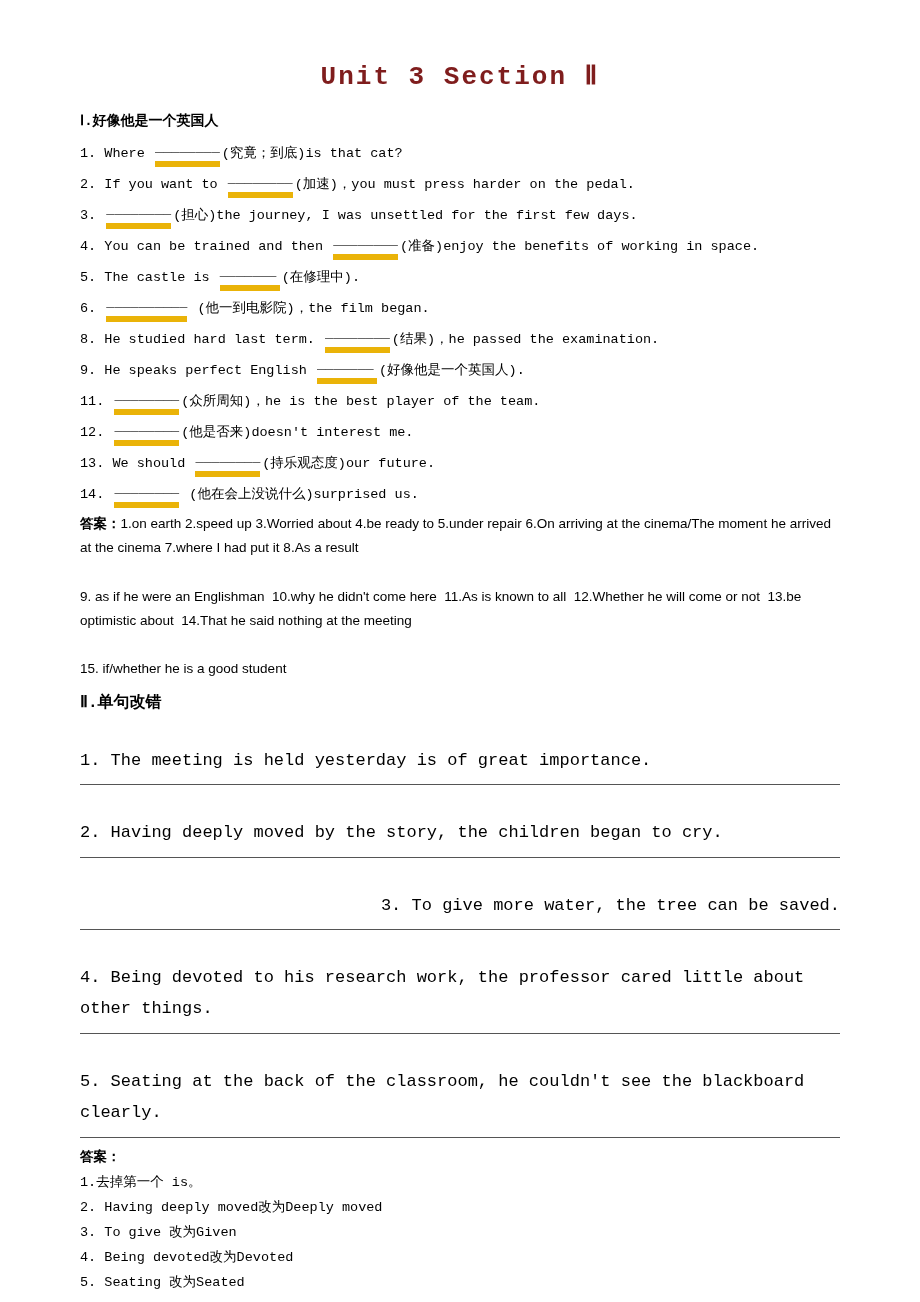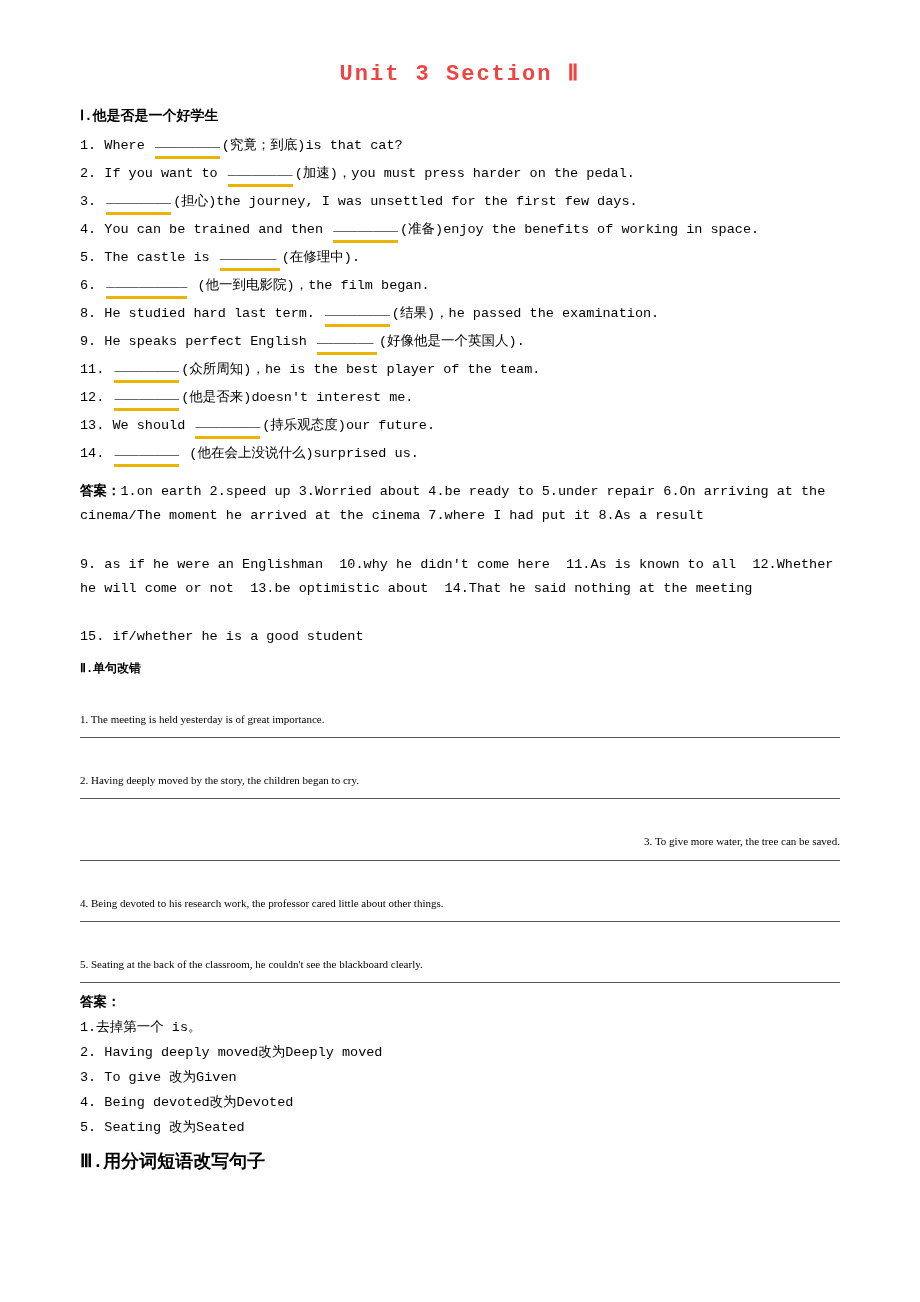--- a/index.html
+++ b/index.html
@@ -11,70 +11,70 @@
       background: #ffffff;
       font-family: "Courier New", Courier, monospace;
       font-size: 14px;
       color: #000000;
       width: 920px;
       min-height: 1302px;
       padding: 60px 80px 60px 80px;
     }
     .page-title {
       text-align: center;
-      color: #ef4444;
-      font-size: 22px;
+      color: #7f1d1d;
+      font-size: 26px;
       font-weight: bold;
       margin-bottom: 20px;
       font-family: "Courier New", Courier, monospace;
       letter-spacing: 2px;
     }
     .section-heading {
       font-size: 14px;
       font-weight: bold;
       margin-bottom: 6px;
       font-family: "Courier New", Courier, monospace;
     }
     .content-line {
       font-size: 13.5px;
       line-height: 1.85;
       font-family: "Courier New", Courier, monospace;
       text-indent: 0;
     }
     .blank {
       display: inline-block;
       min-width: 60px;
-      border-bottom: 3px solid #eab308;
+      border-bottom: 6px solid #eab308;
       vertical-align: bottom;
       margin: 0 2px;
     }
     .answer-block {
       font-size: 13.5px;
       line-height: 1.8;
-      font-family: Liberation Mono, monospace;
-      margin-top: 13px;
+      font-family: Liberation Sans, sans-serif;
+      margin-top: 4px;
     }
     .answer-label {
       font-weight: bold;
     }
     .divider-line {
       border: none;
       border-top: 1px solid #555;
       margin: 8px 0 8px 0;
     }
     .section-ii-heading {
       font-weight: bold;
-      font-size: 12px;
+      font-size: 16px;
       margin-top: 8px;
       margin-bottom: 4px;
       font-family: "Courier New", Courier, monospace;
     }
     .error-sentence {
-      font-size: 11px;
-      font-family: Liberation Serif, serif;
+      font-size: 17px;
+      font-family: Liberation Mono, monospace;
       line-height: 1.85;
       margin-top: 32px;
     }
     .answer-block-ii {
       font-size: 13.5px;
       line-height: 1.85;
       font-family: "Courier New", Courier, monospace;
       margin-top: 4px;
     }
     .section-iii-heading {
@@ -82,21 +82,21 @@
       font-size: 18px;
       margin-top: 8px;
       font-family: "Courier New", Courier, monospace;
     }
   </style>
 </head>
 <body>
 
 <div class="page-title">Unit 3   Section Ⅱ</div>
 
-<div class="section-heading">Ⅰ.他是否是一个好学生</div>
+<div class="section-heading">Ⅰ.好像他是一个英国人</div>
 
 <div id="section-i-items">
     <div class="content-line">1. Where <span class="blank">________</span>(究竟；到底)is that cat?</div>
     <div class="content-line">2. If you want to <span class="blank">________</span>(加速)，you must press harder on the pedal.</div>
     <div class="content-line">3. <span class="blank">________</span>(担心)the journey, I was unsettled for the first few days.</div>
     <div class="content-line">4. You can be trained and then <span class="blank">________</span>(准备)enjoy the benefits of working in space.</div>
     <div class="content-line">5. The castle is <span class="blank">_______</span>(在修理中).</div>
     <div class="content-line">6. <span class="blank">__________</span> (他一到电影院)，the film began.</div>
     <div class="content-line">8. He studied hard last term. <span class="blank">________</span>(结果)，he passed the examination.</div>
     <div class="content-line">9. He speaks perfect English <span class="blank">_______</span>(好像他是一个英国人).</div>

